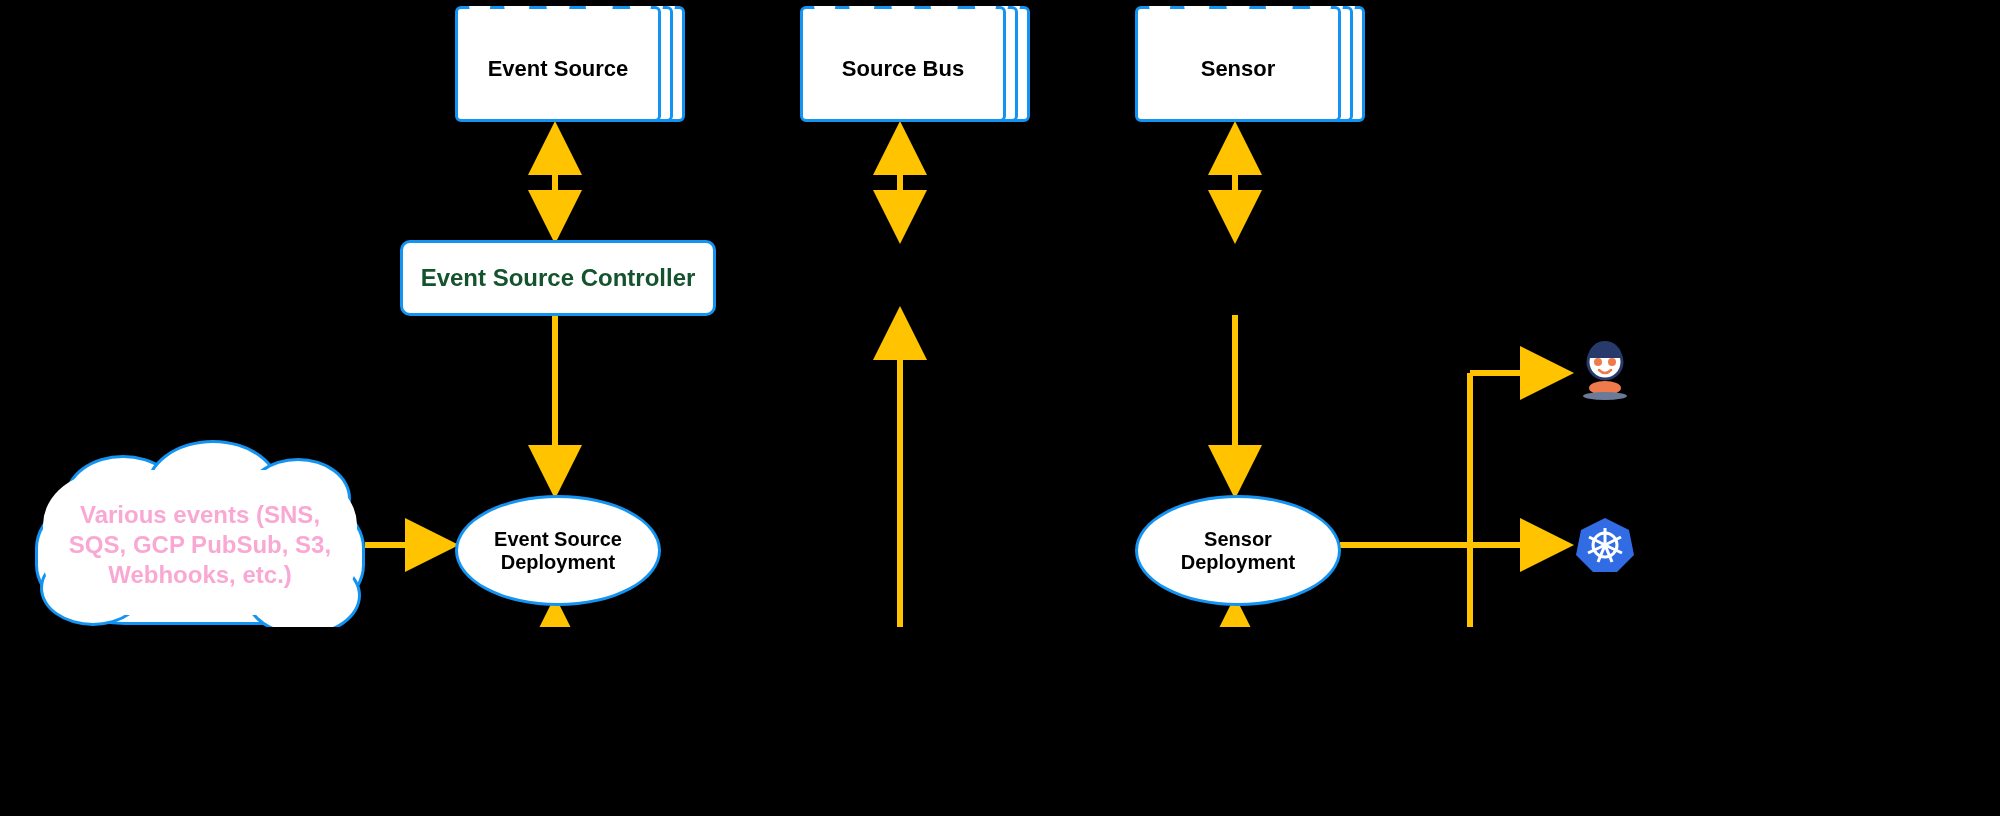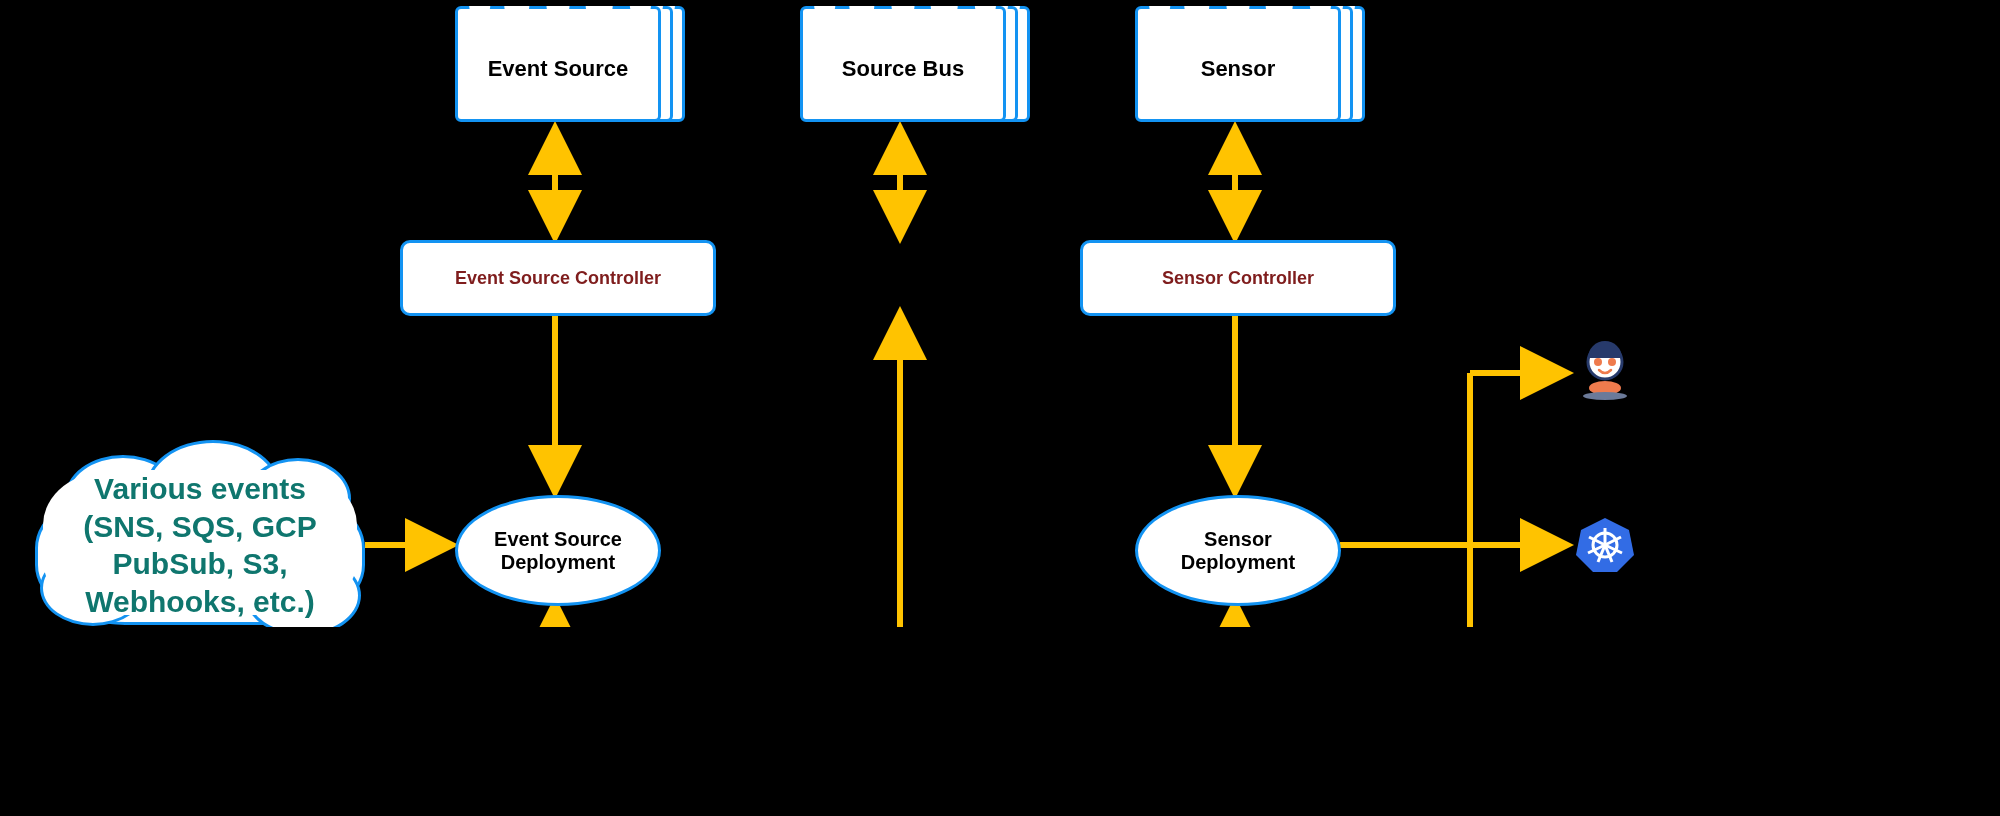--- a/index.html
+++ b/index.html
@@ -24,21 +24,21 @@
   .doc-label{
     position:absolute;inset:0;display:flex;align-items:center;justify-content:center;
     font-weight:700;font-size:22px;color:#000;padding-top:10px;
   }
 
   
   .ctrl{
     position:absolute;width:310px;height:70px;background:#fff;
     border:3px solid #1393f2;border-radius:10px;
     display:flex;align-items:center;justify-content:center;
-    font-weight:700;font-size:18px;color:#7f1d1d;
+    font-weight:700;font-size:24px;color:#14532d;
   }
 
   
   .depl{
     position:absolute;width:200px;height:105px;background:#fff;
     border:3px solid #1393f2;border-radius:50%;
     display:flex;align-items:center;justify-content:center;text-align:center;
     font-weight:700;font-size:20px;color:#000;line-height:1.15;
   }
 
@@ -56,21 +56,21 @@
   .cloud .b1{width:110px;height:80px;left:30px;top:5px;}
   .cloud .b2{width:130px;height:95px;left:110px;top:-10px;}
   .cloud .b3{width:100px;height:75px;left:210px;top:8px;}
   .cloud .b4{width:100px;height:70px;left:5px;top:100px;}
   .cloud .b5{width:110px;height:75px;left:210px;top:105px;}
   .cloud .mask{
     position:absolute;left:8px;right:8px;top:20px;bottom:25px;background:#fff;border-radius:70px/55px;
   }
   .cloud .txt{
     position:absolute;inset:0;display:flex;align-items:center;justify-content:center;
-    text-align:center;font-weight:700;font-size:30px;color:#0f766e;line-height:1.25;padding:0 25px;
+    text-align:center;font-weight:700;font-size:24px;color:#f9a8d4;line-height:1.25;padding:0 25px;
   }
 
   .caption{
     position:absolute;font-weight:700;font-size:22px;color:#000;
   }
 
   
   .icon{position:absolute;width:60px;height:60px;}
   .icon svg{width:100%;height:100%;}
 
@@ -134,21 +134,20 @@
     </div>
   </div>
 
   <div class="stack" style="left:1135px;top:6px">
     <div class="doc" style="left:24px;top:0"></div>
     <div class="doc" style="left:12px;top:10"></div>
     <div class="doc" style="left:0;top:20">
       <div class="doc-label">Sensor</div>
     </div>
   </div>
-  <div class="ctrl" style="left:1080px;top:240px">Sensor Controller</div>
   <div class="depl" style="left:1135px;top:495px">Sensor<br>Deployment</div>
 
   <div class="cloud">
     <div class="b1"></div>
       <div class="b2"></div>
       <div class="b3"></div>
     <div class="body"></div>
     <div class="b4"></div>
       <div class="b5"></div>
     <div class="mask"></div>

